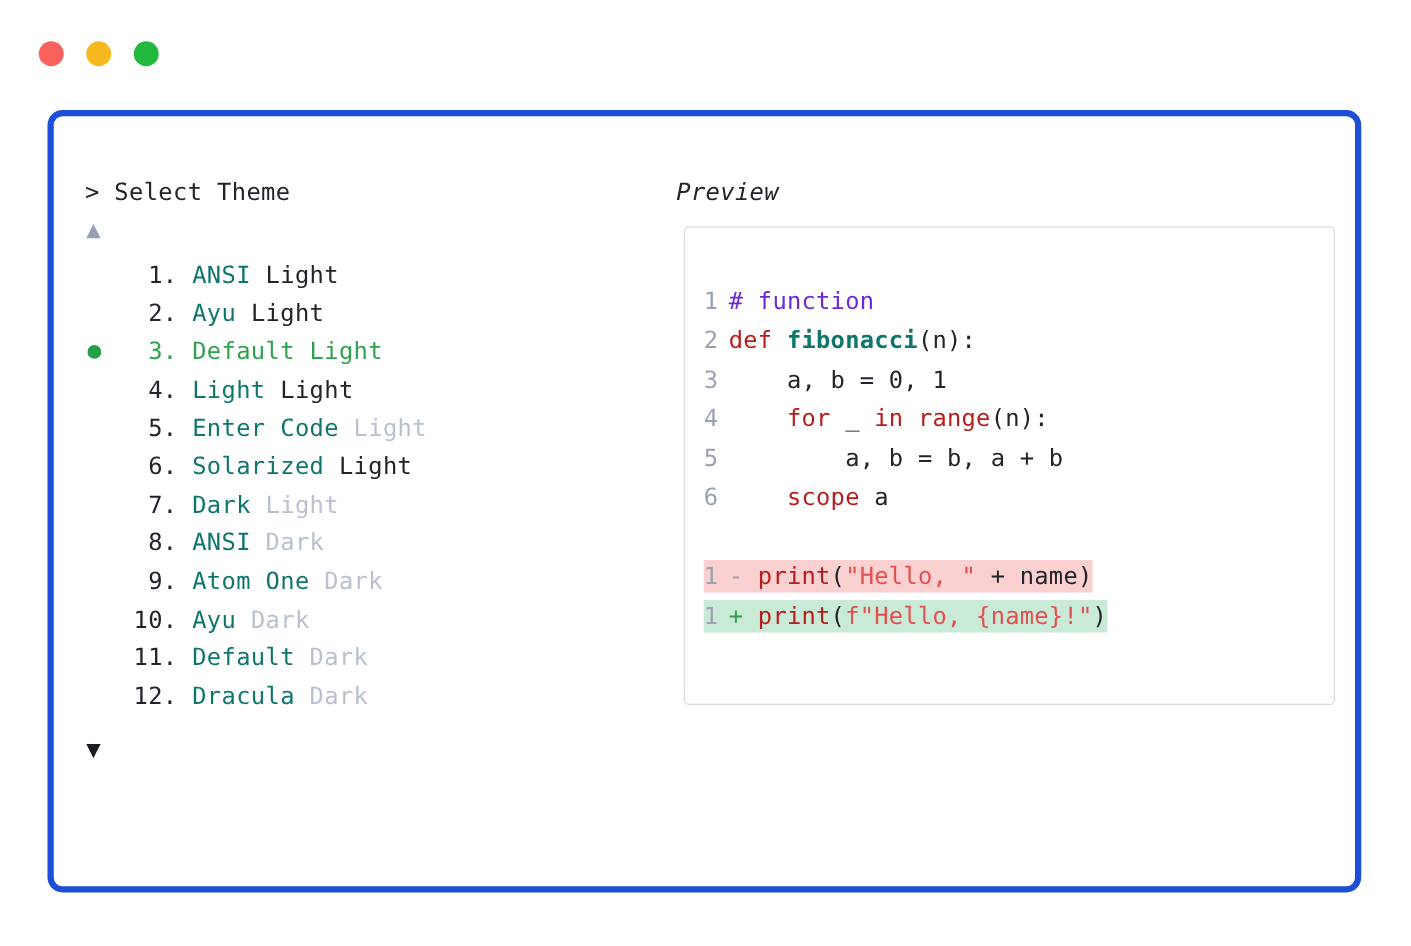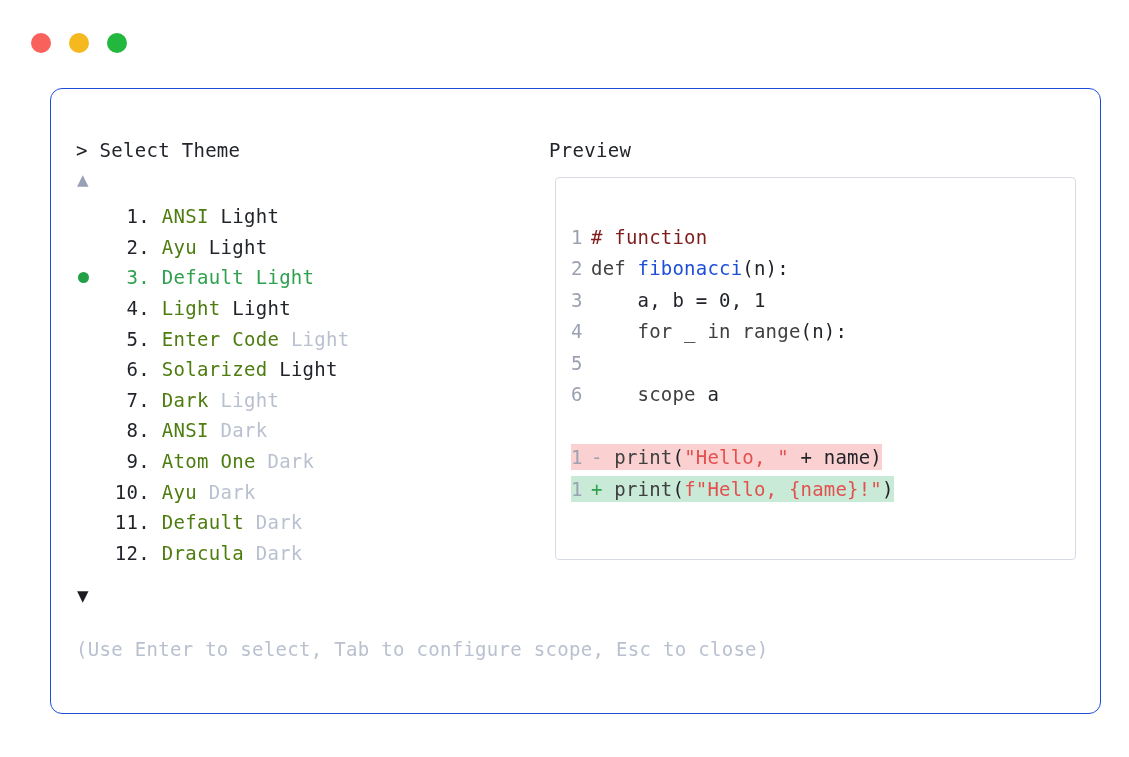--- a/index.html
+++ b/index.html
@@ -31,41 +31,41 @@
   }
   .dot {
     width: 20px;
     height: 20px;
     border-radius: 50%;
   }
 
   
   .panel {
     position: absolute;
-    left: 50px;
+    left: 38px;
     top: 88px;
     width: 1051px;
     height: 626px;
-    border: 1px solid #1d4ed8;
+    border: 5px solid #1d4ed8;
     border-radius: 12px;
     background: #ffffff;
     box-sizing: border-box;
   }
 
   
   .col-head {
     position: absolute;
     font-size: 19px;
     line-height: 19px;
     color: #22242b;
     letter-spacing: 0.3px;
     white-space: pre;
   }
   .head-left  { left: 25px;  top: 52px; }
-  .head-right { left: 498px; top: 52px; }
+  .head-right { left: 498px; top: 52px; font-style: italic; }
 
   
   .scroll-arrow {
     position: absolute;
     left: 26px;
     font-size: 15px;
     line-height: 15px;
     font-family: "DejaVu Sans", sans-serif;
   }
   .scroll-up   { top: 84px;  color: #97a1b5; }
@@ -99,21 +99,21 @@
     border-radius: 50%;
     background: #22a047;
     margin-left: 2px;
   }
   .row-num {
     display: inline-block;
     width: 46px;
     text-align: right;
     color: #22242b;
   }
-  .row-name { color: #4d7c0f; }
+  .row-name { color: #0f766e; }
   .row-variant { color: #22242b; }
   .row-variant.muted { color: #b9c0cf; }
   .theme-row.selected .row-num,
   .theme-row.selected .row-name,
   .theme-row.selected .row-variant { color: #2fa14e; }
 
   
   .hint {
     position: absolute;
     left: 25px;
@@ -162,23 +162,23 @@
   .code-span { white-space: pre; }
   .diff-wrap {
     display: inline-flex;
     align-items: center;
     padding: 2px 0;
   }
   .diff-sign { white-space: pre; }
 
   
   .tok-plain   { color: #22242b; }
-  .tok-comment { color: #7f1d1d; }
-  .tok-key     { color: #404040; }
-  .tok-fn      { color: #1d4ed8; }
+  .tok-comment { color: #6d28d9; }
+  .tok-key     { color: #b91c1c; }
+  .tok-fn      { color: #0f766e; font-weight: bold; }
   .tok-str     { color: #e2504f; }
   .tok-num     { color: #22242b; }
   .tok-gray    { color: #9aa2b1; }
   .tok-green   { color: #2fa14e; }
 
   .diff-del { background: #fad0d0; }
   .diff-add { background: #c9ead6; }
 
   .gap-line { height: 31.5px; }
 </style>
@@ -211,28 +211,27 @@
       <div class="theme-row"><span class="bullet-slot"></span><span class="row-num">5.</span><span class="row-name"> Enter Code </span><span class="row-variant muted">Light</span></div>
       <div class="theme-row"><span class="bullet-slot"></span><span class="row-num">6.</span><span class="row-name"> Solarized </span><span class="row-variant">Light</span></div>
       <div class="theme-row"><span class="bullet-slot"></span><span class="row-num">7.</span><span class="row-name"> Dark </span><span class="row-variant muted">Light</span></div>
       <div class="theme-row"><span class="bullet-slot"></span><span class="row-num">8.</span><span class="row-name"> ANSI </span><span class="row-variant muted">Dark</span></div>
       <div class="theme-row"><span class="bullet-slot"></span><span class="row-num">9.</span><span class="row-name"> Atom One </span><span class="row-variant muted">Dark</span></div>
       <div class="theme-row"><span class="bullet-slot"></span><span class="row-num">10.</span><span class="row-name"> Ayu </span><span class="row-variant muted">Dark</span></div>
       <div class="theme-row"><span class="bullet-slot"></span><span class="row-num">11.</span><span class="row-name"> Default </span><span class="row-variant muted">Dark</span></div>
       <div class="theme-row"><span class="bullet-slot"></span><span class="row-num">12.</span><span class="row-name"> Dracula </span><span class="row-variant muted">Dark</span></div>
     </div>
 
-  <div class="hint">(Use Enter to select, Tab to configure scope, Esc to close)</div>
 
   <div class="preview-box">
     <div class="code-area">
         <div class="code-line"><span class="ln">1</span><span class="code-span tok-comment"># function</span></div>
         <div class="code-line"><span class="ln">2</span><span class="code-span tok-key">def </span><span class="code-span tok-fn">fibonacci</span><span class="code-span tok-plain">(n):</span></div>
         <div class="code-line"><span class="ln">3</span><span class="code-span tok-plain">    a, b = </span><span class="code-span tok-num">0</span><span class="code-span tok-plain">, </span><span class="code-span tok-num">1</span></div>
         <div class="code-line"><span class="ln">4</span><span class="code-span tok-plain">    </span><span class="code-span tok-key">for</span><span class="code-span tok-plain"> _ </span><span class="code-span tok-key">in range</span><span class="code-span tok-plain">(n):</span></div>
-        <div class="code-line"><span class="ln">5</span></div>
+        <div class="code-line"><span class="ln">5</span><span class="code-span tok-plain">        a, b = b, a + b</span></div>
         <div class="code-line"><span class="ln">6</span><span class="code-span tok-plain">    </span><span class="code-span tok-key">scope</span><span class="code-span tok-plain"> a</span></div>
         <div class="gap-line"></div>
         <div class="code-line"><span class="diff-wrap diff-del"><span class="ln">1</span><span class="diff-sign tok-gray">- </span><span class="code-span tok-key">print</span><span class="code-span tok-plain">(</span><span class="code-span tok-str">"Hello, "</span><span class="code-span tok-plain"> + name)</span></span></div>
         <div class="code-line"><span class="diff-wrap diff-add"><span class="ln">1</span><span class="diff-sign tok-green">+ </span><span class="code-span tok-key">print</span><span class="code-span tok-plain">(</span><span class="code-span tok-str">f"Hello, </span><span class="code-span tok-str">{name}</span><span class="code-span tok-str">!"</span><span class="code-span tok-plain">)</span></span></div>
       </div>
   </div>
 </div>
 
 </body></html>

